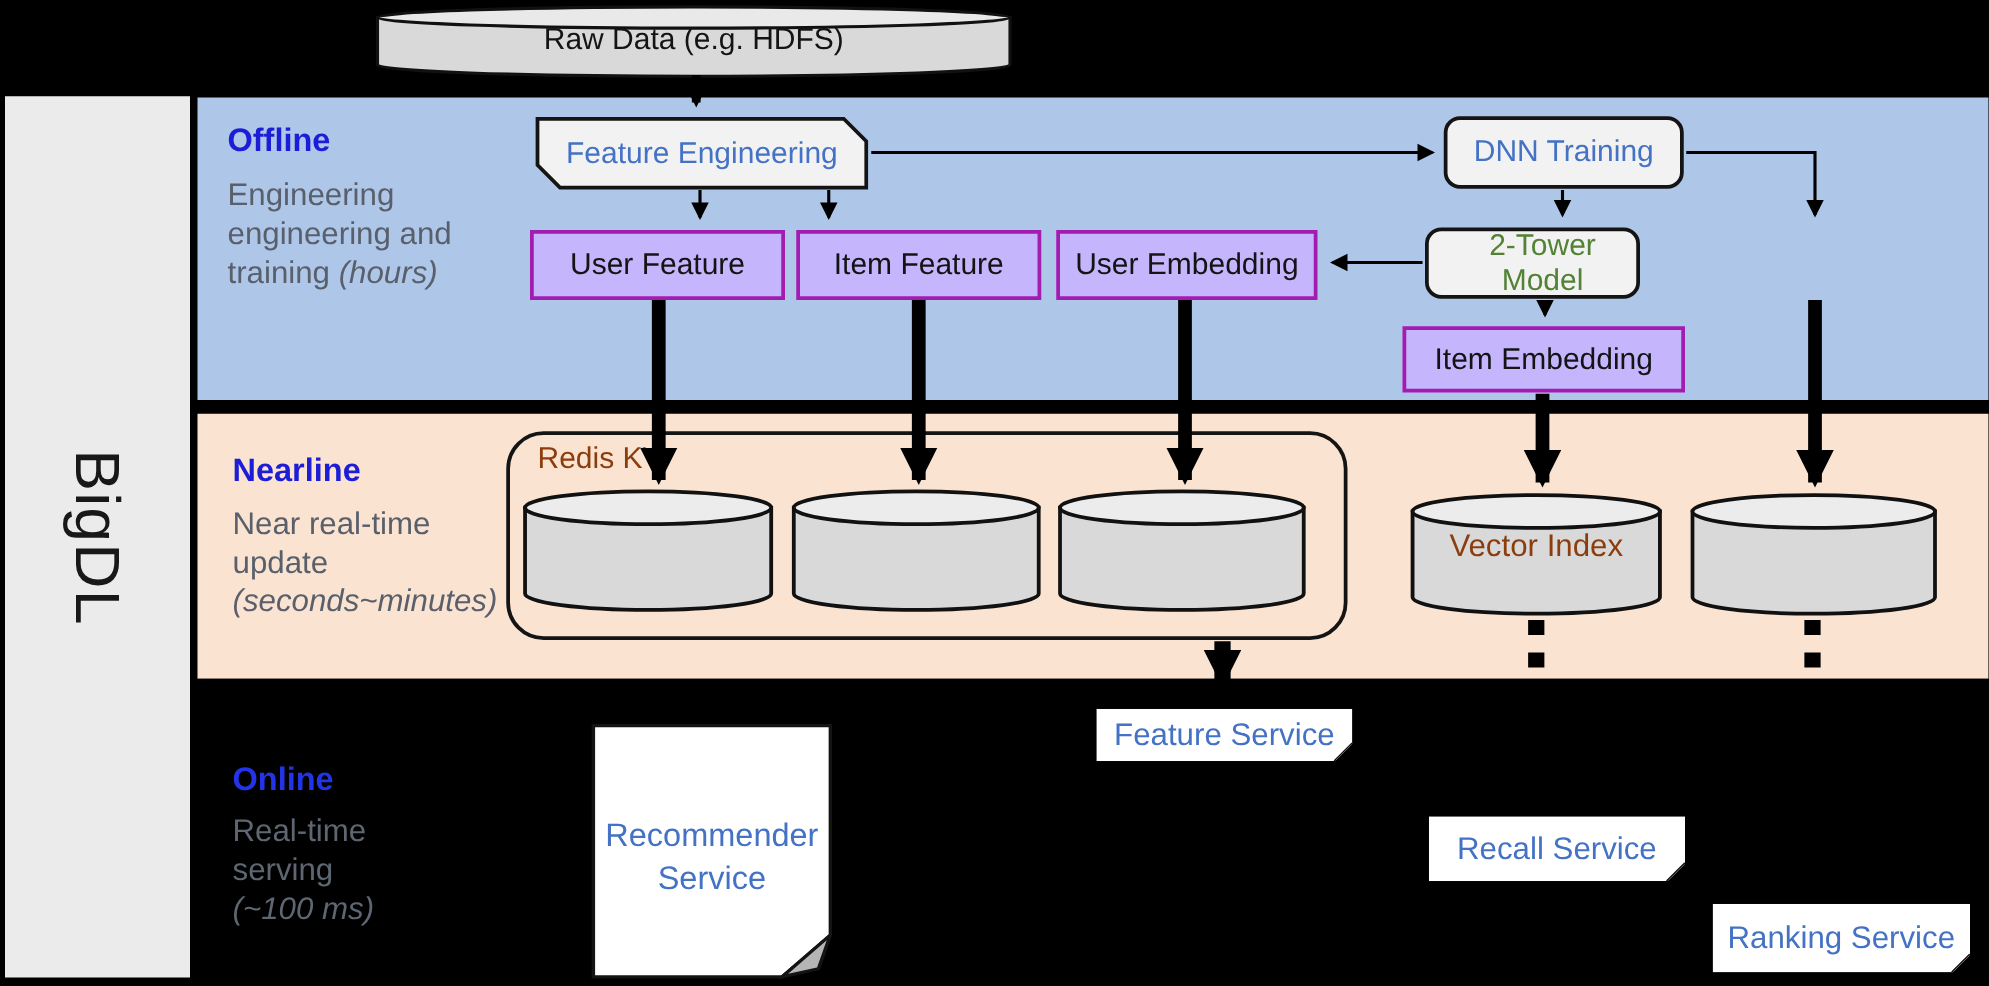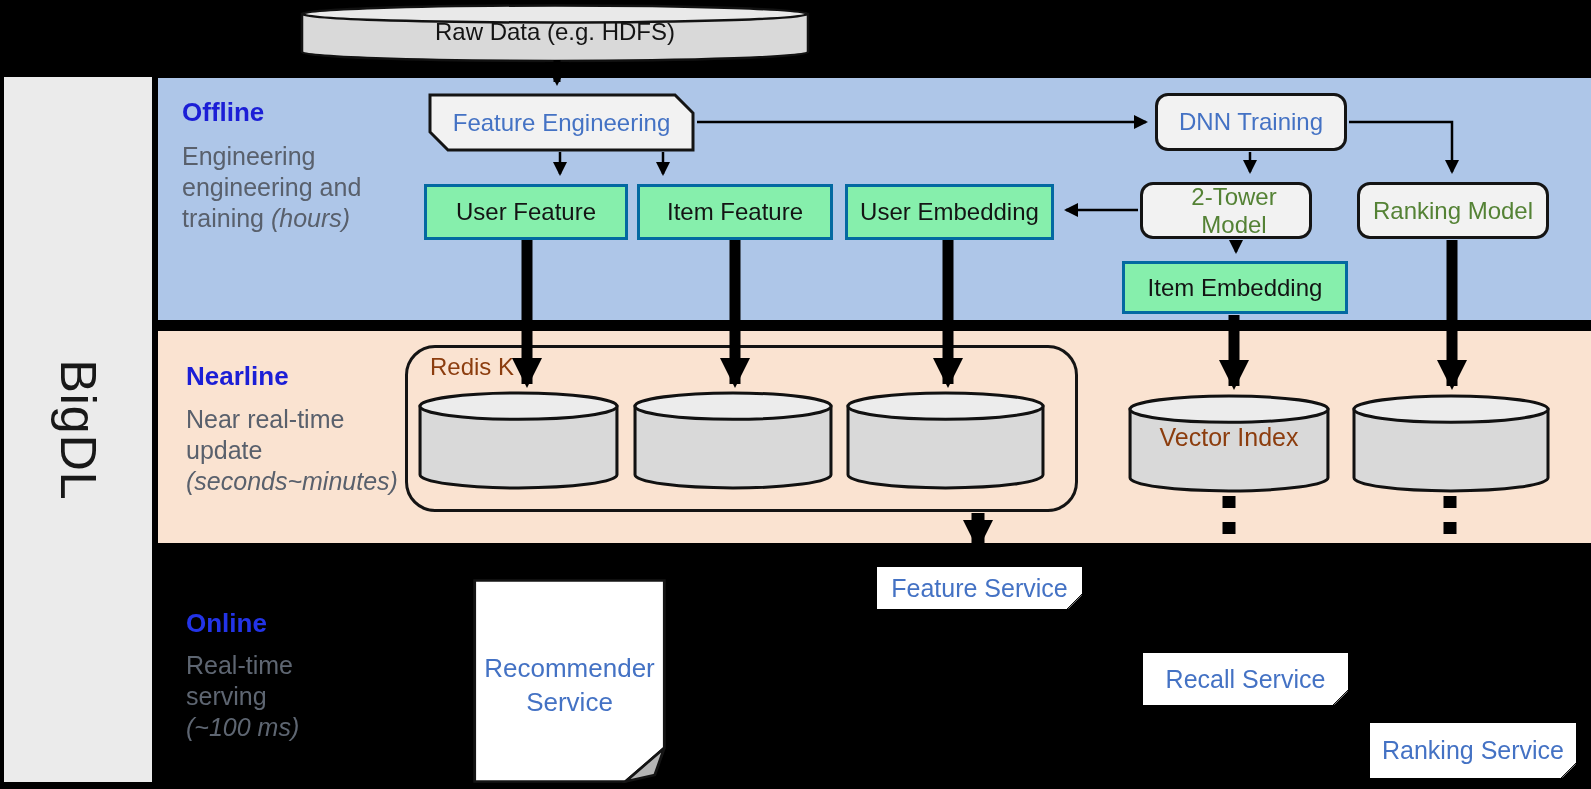--- a/index.html
+++ b/index.html
@@ -19,21 +19,21 @@
   .it{font-style:italic;}
 
   
   .brand-bar{position:absolute;left:4px;top:77px;width:148px;height:705px;background:#EBEBEB;}
   .brand-text{position:absolute;left:50%;top:50%;transform:translate(-50%,-50%) rotate(90deg);
               font-size:50px;color:#181818;letter-spacing:1px;white-space:nowrap;}
 
   
   .node{position:absolute;display:flex;align-items:center;justify-content:center;
         font-size:24px;text-align:center;box-sizing:border-box;}
-  .gray-box{background:#86efac;border:3px solid #0369a1;color:#141414;}
+  .gray-box{background:#c4b5fd;border:3px solid #a21caf;color:#141414;}
   .round-box{background:#F2F2F2;border:3px solid #141414;border-radius:13px;}
   .blue-text{color:#4472C4;}
   .green-text{color:#548235;}
 
   .shape-node{position:absolute;}
   .shape-node svg{position:absolute;left:0;top:0;width:100%;height:100%;}
   .shape-label{position:absolute;left:0;top:0;width:100%;height:100%;
                display:flex;align-items:center;justify-content:center;font-size:24px;}
 
   
@@ -199,23 +199,20 @@
   <div class="node gray-box" style="left:637px;top:184px;width:196px;height:56px;">
     <span>Item Feature</span>
   </div>
   <div class="node gray-box" style="left:845px;top:184px;width:209px;height:56px;">
     <span>User Embedding</span>
   </div>
 
   <div class="node round-box green-text" style="left:1140px;top:182px;width:172px;height:57px;padding-left:16px;">
     <span>2-Tower Model</span>
   </div>
-  <div class="node round-box green-text" style="left:1357px;top:182px;width:192px;height:57px;">
-    <span>Ranking Model</span>
-  </div>
 
   <div class="node gray-box" style="left:1122px;top:261px;width:226px;height:53px;">
     <span>Item Embedding</span>
   </div>
 
   <div class="doc">
     <svg viewBox="0 0 172 204" preserveAspectRatio="none">
       <path d="M1.5 1.5 L170.5 1.5 L170.5 169 L136 202.5 L1.5 202.5 Z" fill="#ffffff" stroke="#141414" stroke-width="2.5"></path>
       <path d="M136 202.5 L170.5 169 L162 196 Z" fill="#B5B5B5" stroke="#141414" stroke-width="2.5"></path>
     </svg>

